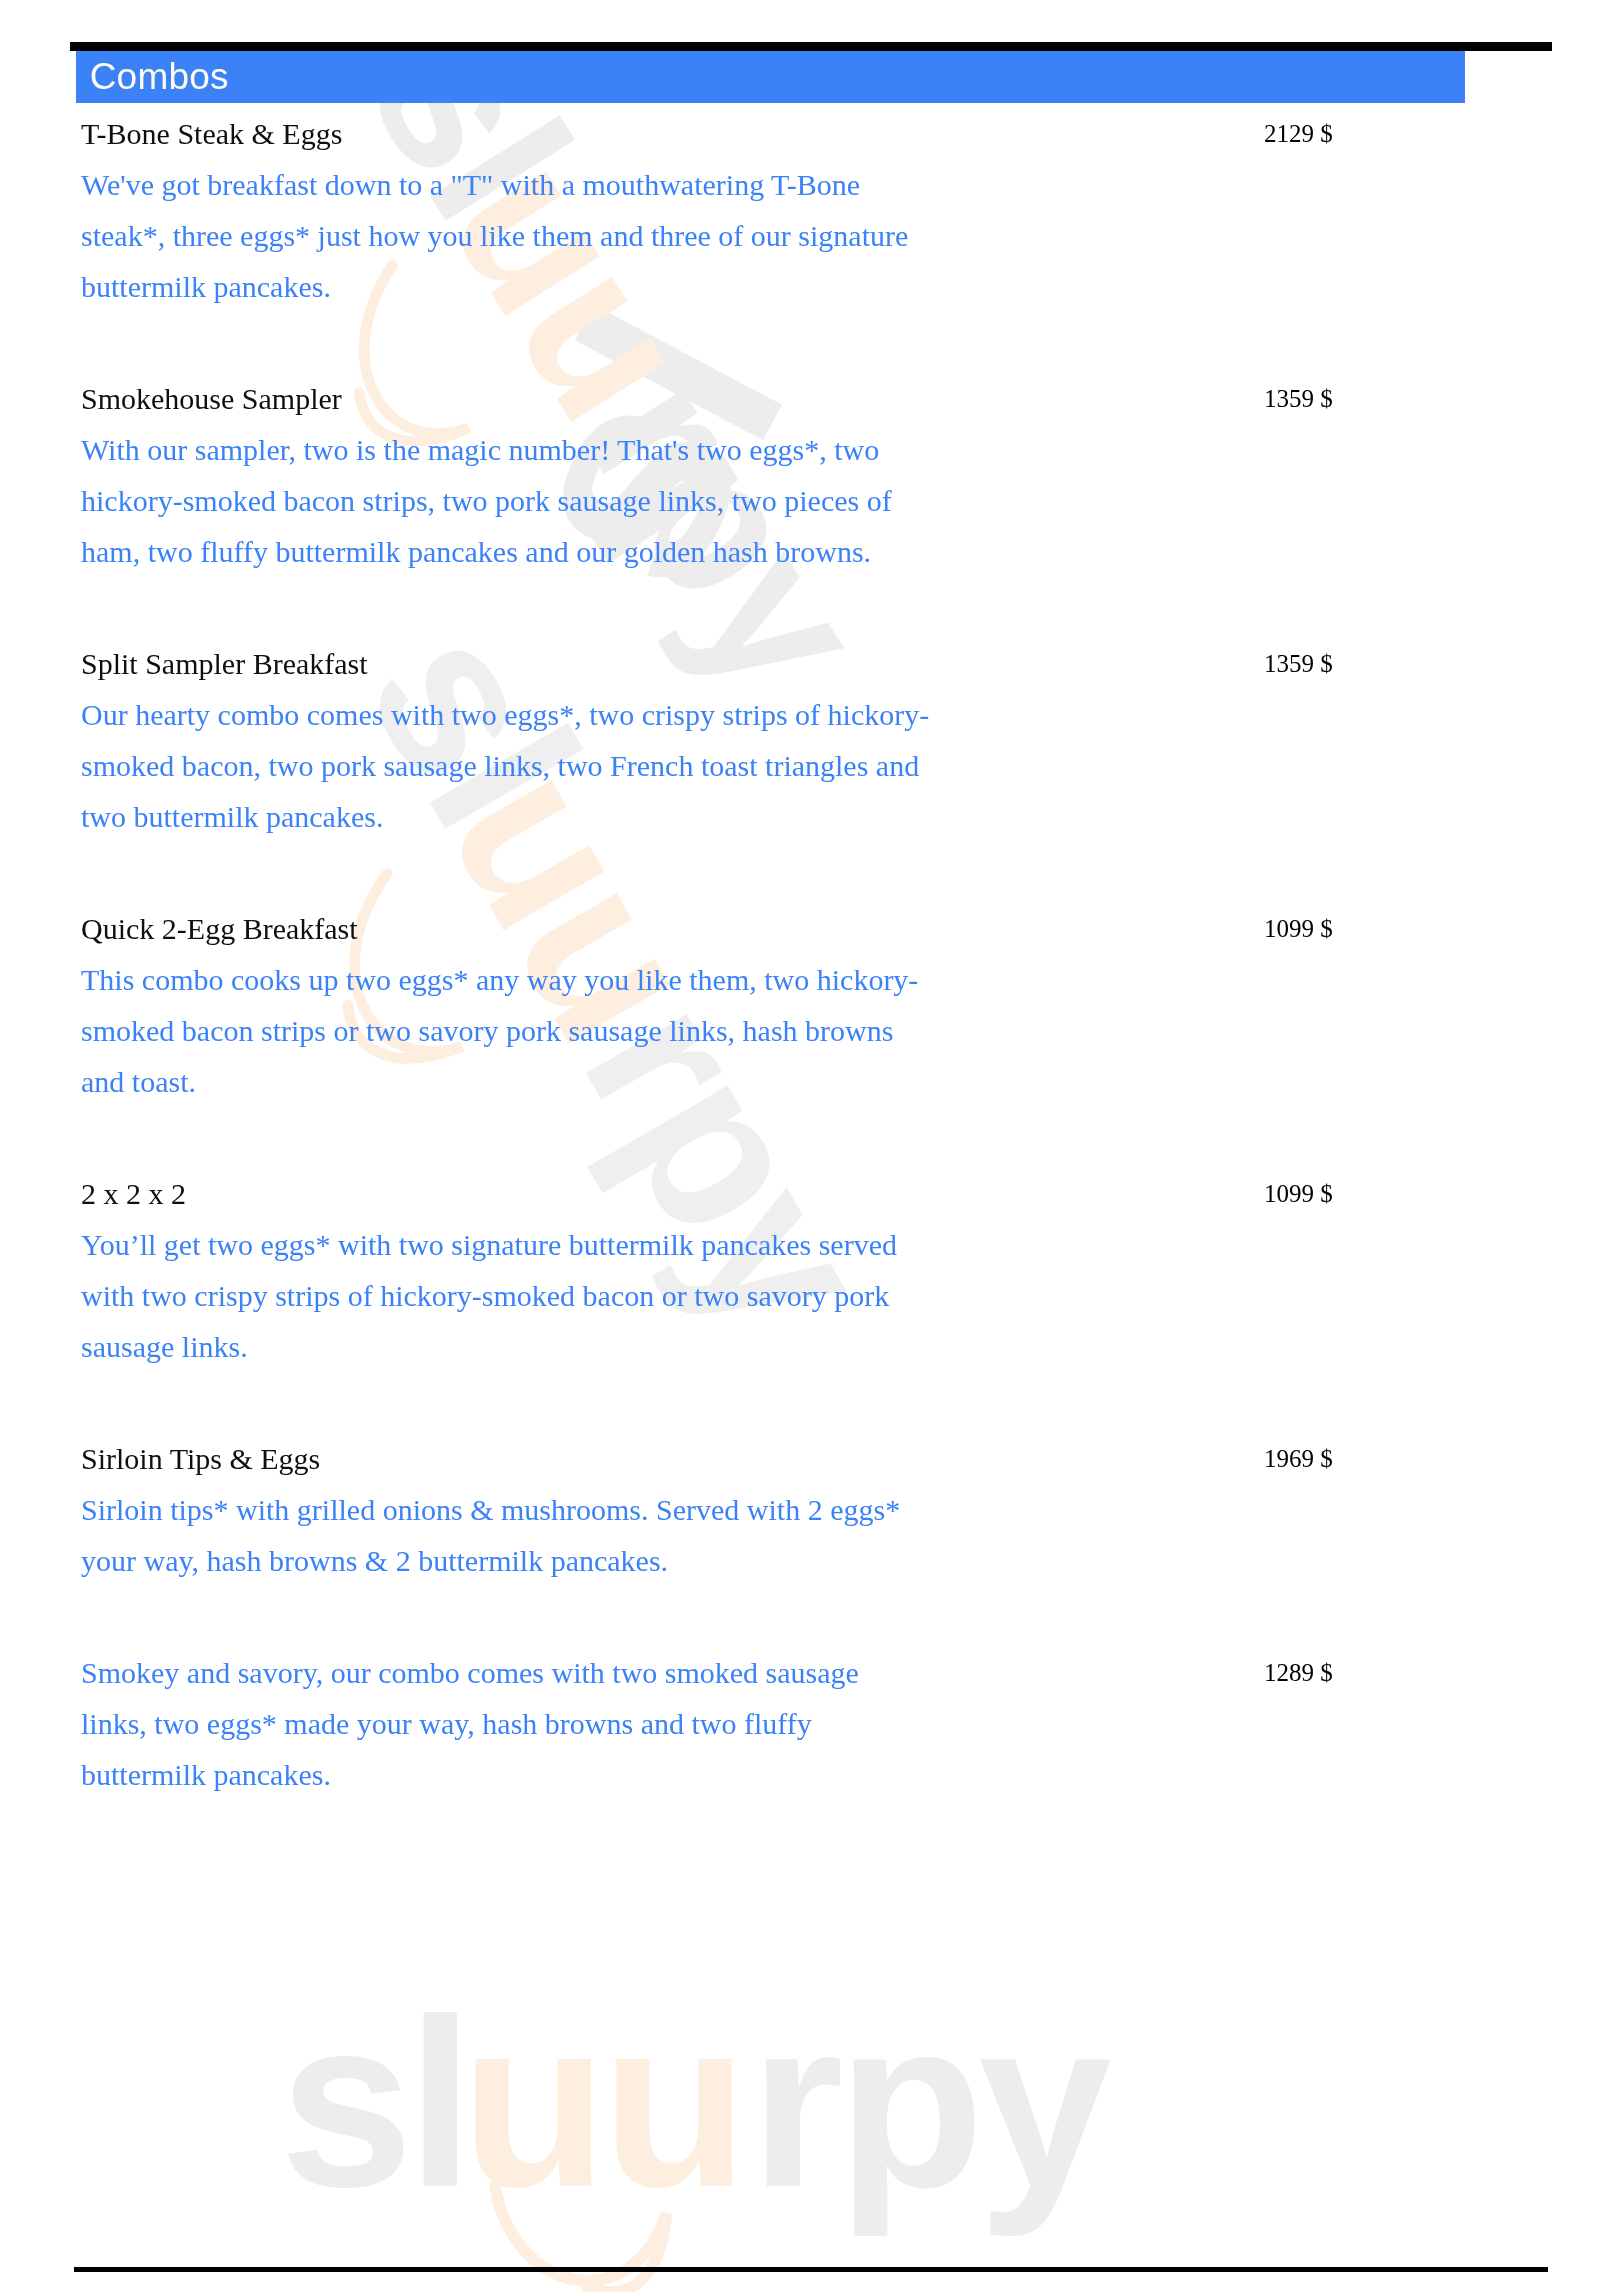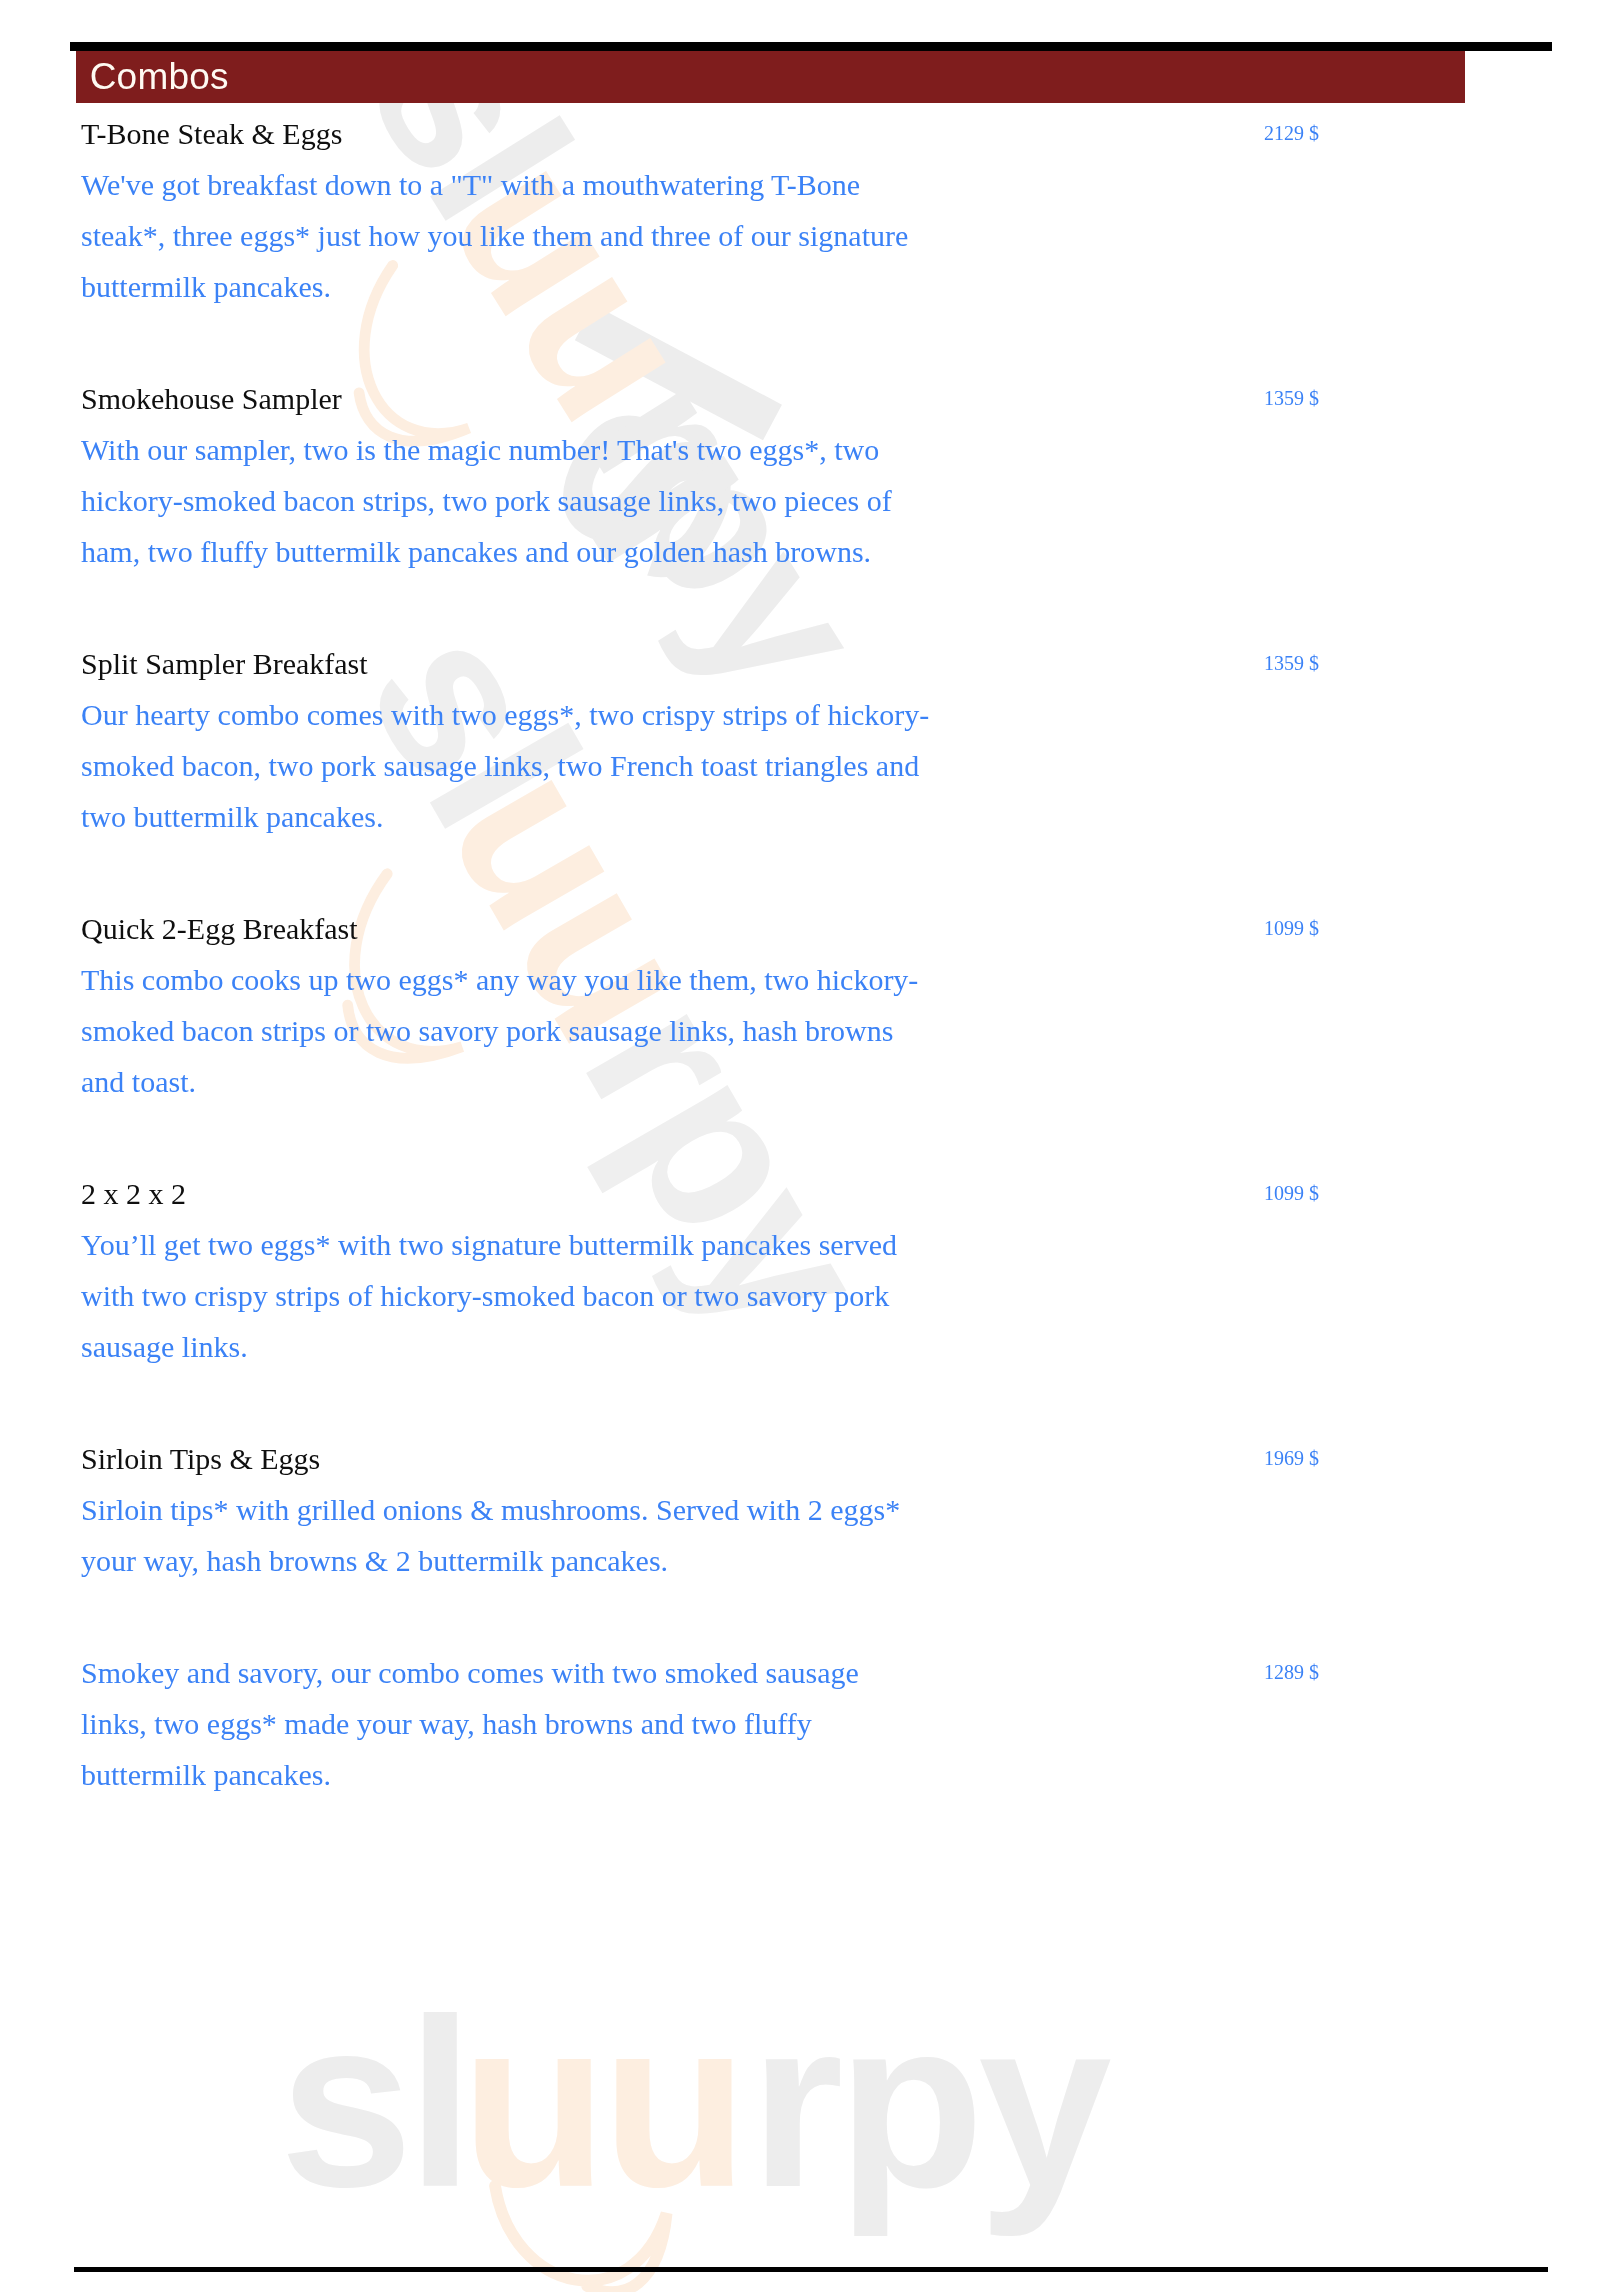--- a/index.html
+++ b/index.html
@@ -43,21 +43,21 @@
     height: 8.8px;
     background: #000000;
     z-index: 2;
   }
   .section-header {
     position: absolute;
     left: 76px;
     top: 51px;
     width: 1389px;
     height: 52px;
-    background: #7f1d1d;
+    background: #3b82f6;
     z-index: 2;
   }
   .section-header .section-title {
     position: absolute;
     left: 13.7px;
     top: 50%;
     transform: translateY(-52%);
     font-family: "Liberation Sans", "DejaVu Sans", sans-serif;
     font-size: 37px;
     font-weight: 400;
@@ -111,23 +111,23 @@
     color: #3b82f6;
     white-space: pre-line;
   }
 
   .item-price {
     position: absolute;
     left: 1264px;
     top: 0;
     width: 176px;
     text-align: left;
-    font-size: 20px;
-    line-height: 51px;
-    color: #3b82f6;
+    font-size: 25px;
+    line-height: 51px;
+    color: #000000;
     white-space: nowrap;
   }
 
   
   .bottom-rule {
     position: absolute;
     left: 74px;
     top: 2267px;
     width: 1474px;
     height: 4.9px;

